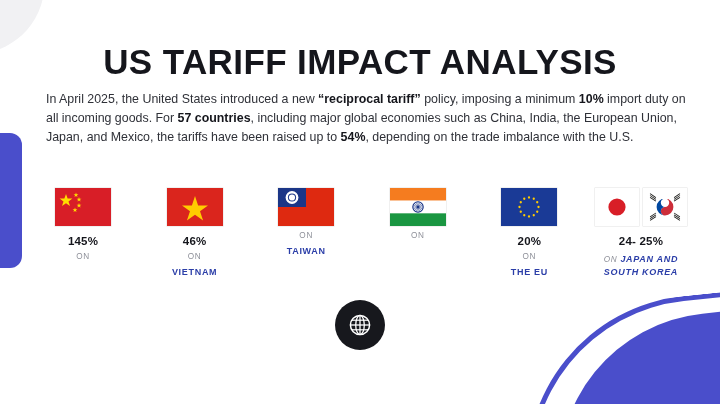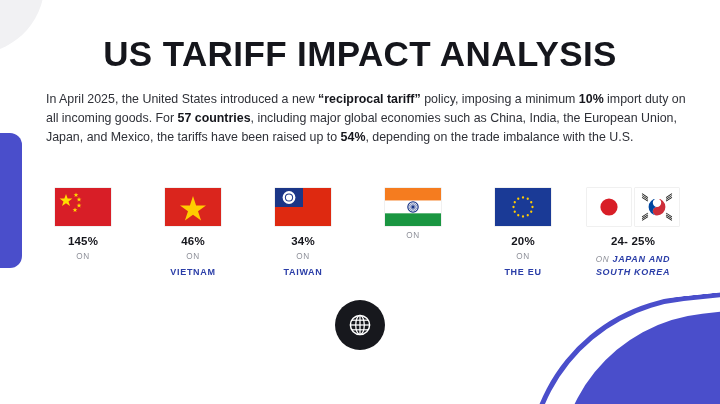--- a/index.html
+++ b/index.html
@@ -81,21 +81,21 @@
     border-radius: 175px 0 0 0;
     transform: rotate(-6deg);
     box-sizing: border-box;
   }
 
   
   .title {
     position: absolute;
     left: 0;
     right: 0;
-    top: 34px;
+    top: 42px;
     text-align: center;
     font-size: 35px;
     font-weight: bold;
     letter-spacing: 0.4px;
     color: #15161c;
     font-family: "Liberation Sans", sans-serif;
   }
 
   
   .para {
@@ -110,20 +110,21 @@
   }
   .para b { font-weight: bold; color: #15161c; }
 
   
   .row {
     position: absolute;
     left: 28px;
     top: 188px;
     width: 668px;
     display: flex;
+    justify-content: space-between;
     align-items: flex-start;
   }
   .cell {
     width: 110px;
     text-align: center;
   }
   .flagbox {
     width: 56px;
     height: 38px;
     margin: 0 auto;
@@ -236,21 +237,20 @@
     <div class="cell">
       <div class="flagbox">
         <svg width="56" height="38" viewBox="0 0 56 38">
           <rect width="56" height="38" fill="#de2910"></rect>
           <rect width="28" height="19" fill="#1b3687"></rect>
           <circle cx="14" cy="9.5" r="6.4" fill="#ffffff"></circle>
           <circle cx="14" cy="9.5" r="4.1" fill="#1b3687"></circle>
           <circle cx="14" cy="9.5" r="3.1" fill="#ffffff"></circle>
         </svg>
       </div>
-      <div class="pct">34%</div>
       <div class="onword">ON</div>
       <div class="country">TAIWAN</div>
     </div>
 
     <div class="cell">
       <div class="flagbox">
         <svg width="56" height="38" viewBox="0 0 56 38">
           <rect width="56" height="12.67" y="0" fill="#f57c1f"></rect>
           <rect width="56" height="12.67" y="12.67" fill="#ffffff"></rect>
           <rect width="56" height="12.66" y="25.33" fill="#1a9641"></rect>

